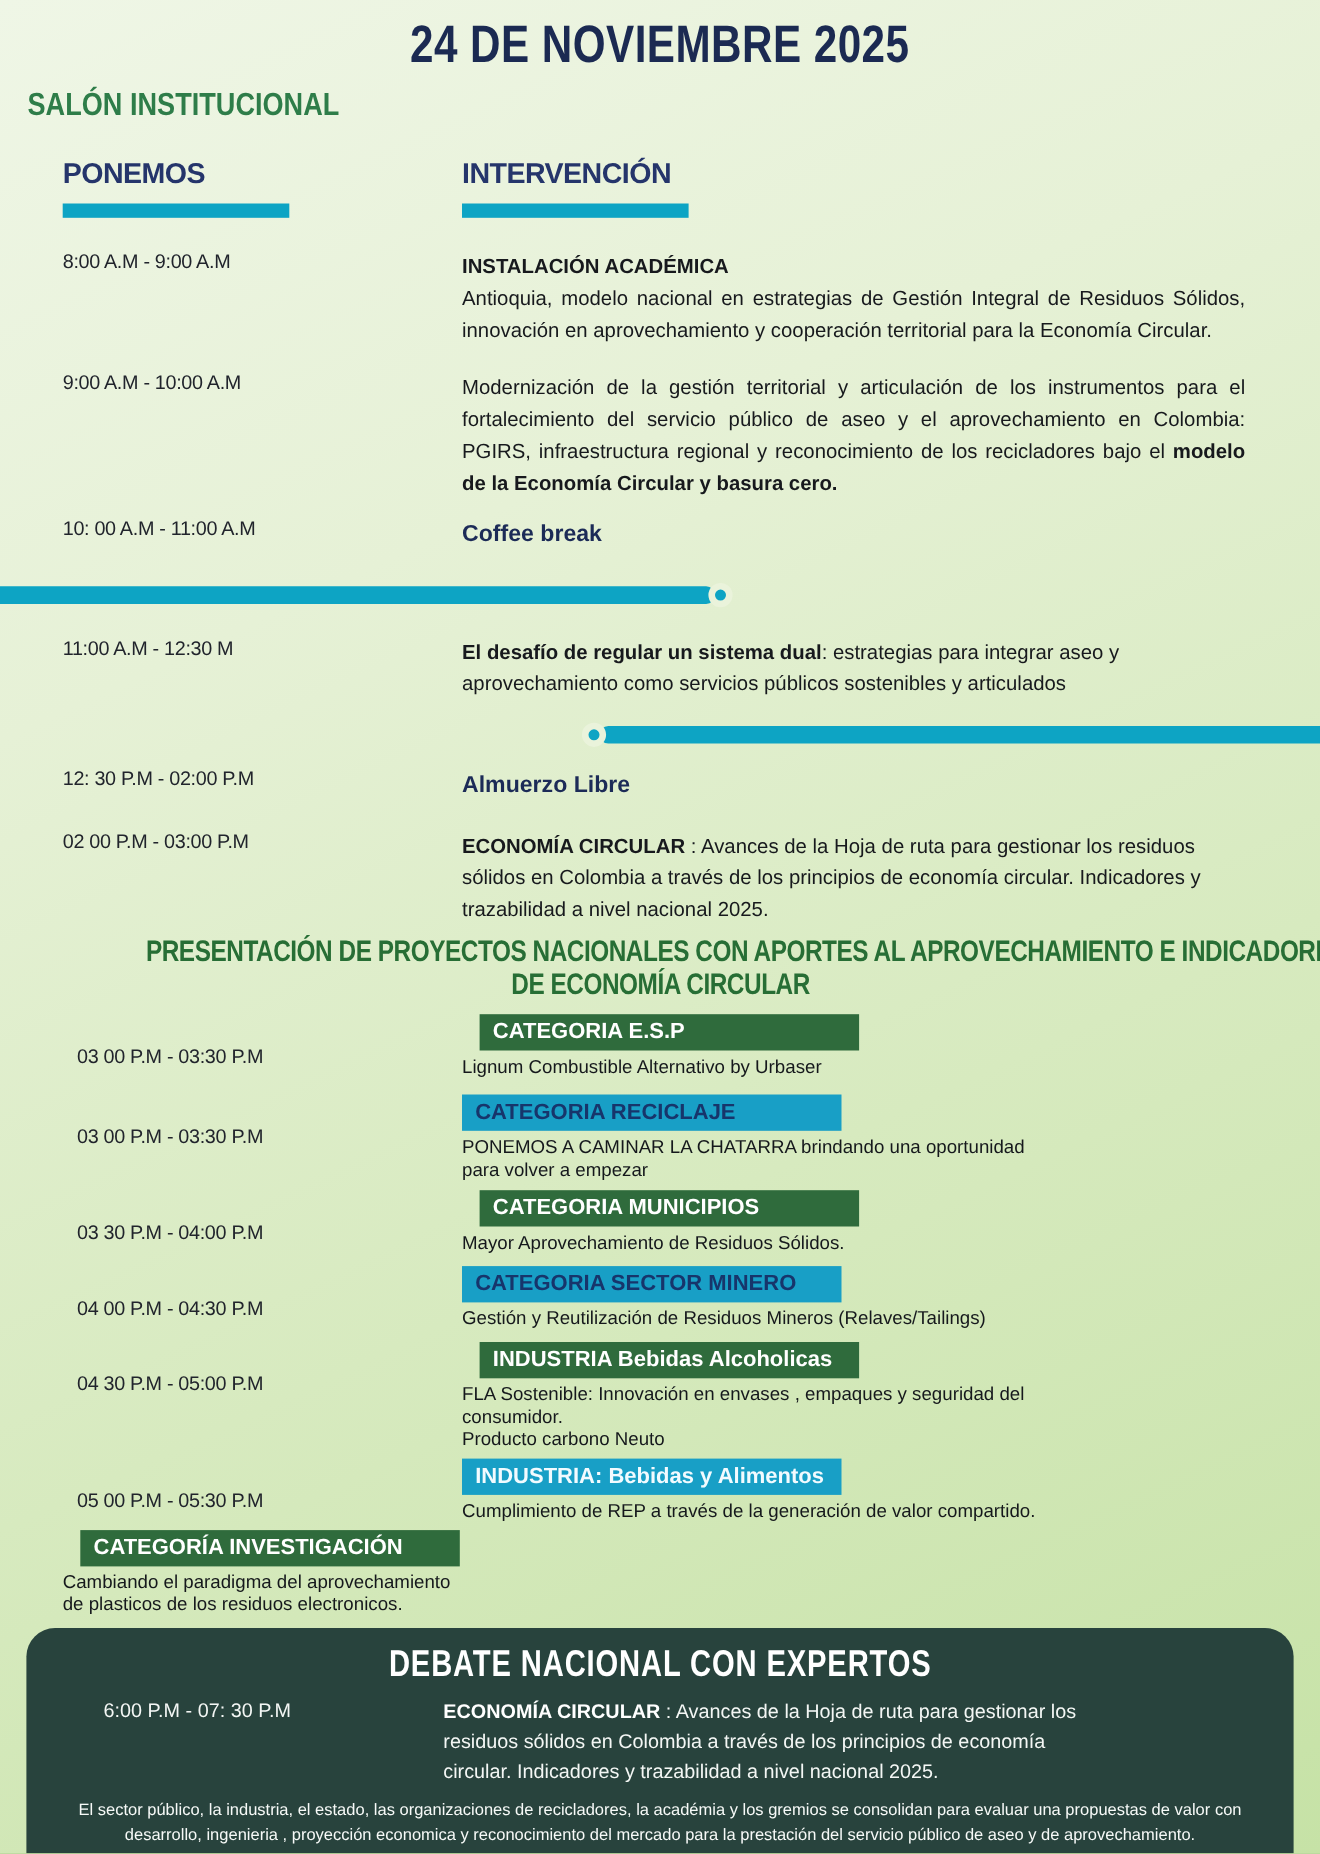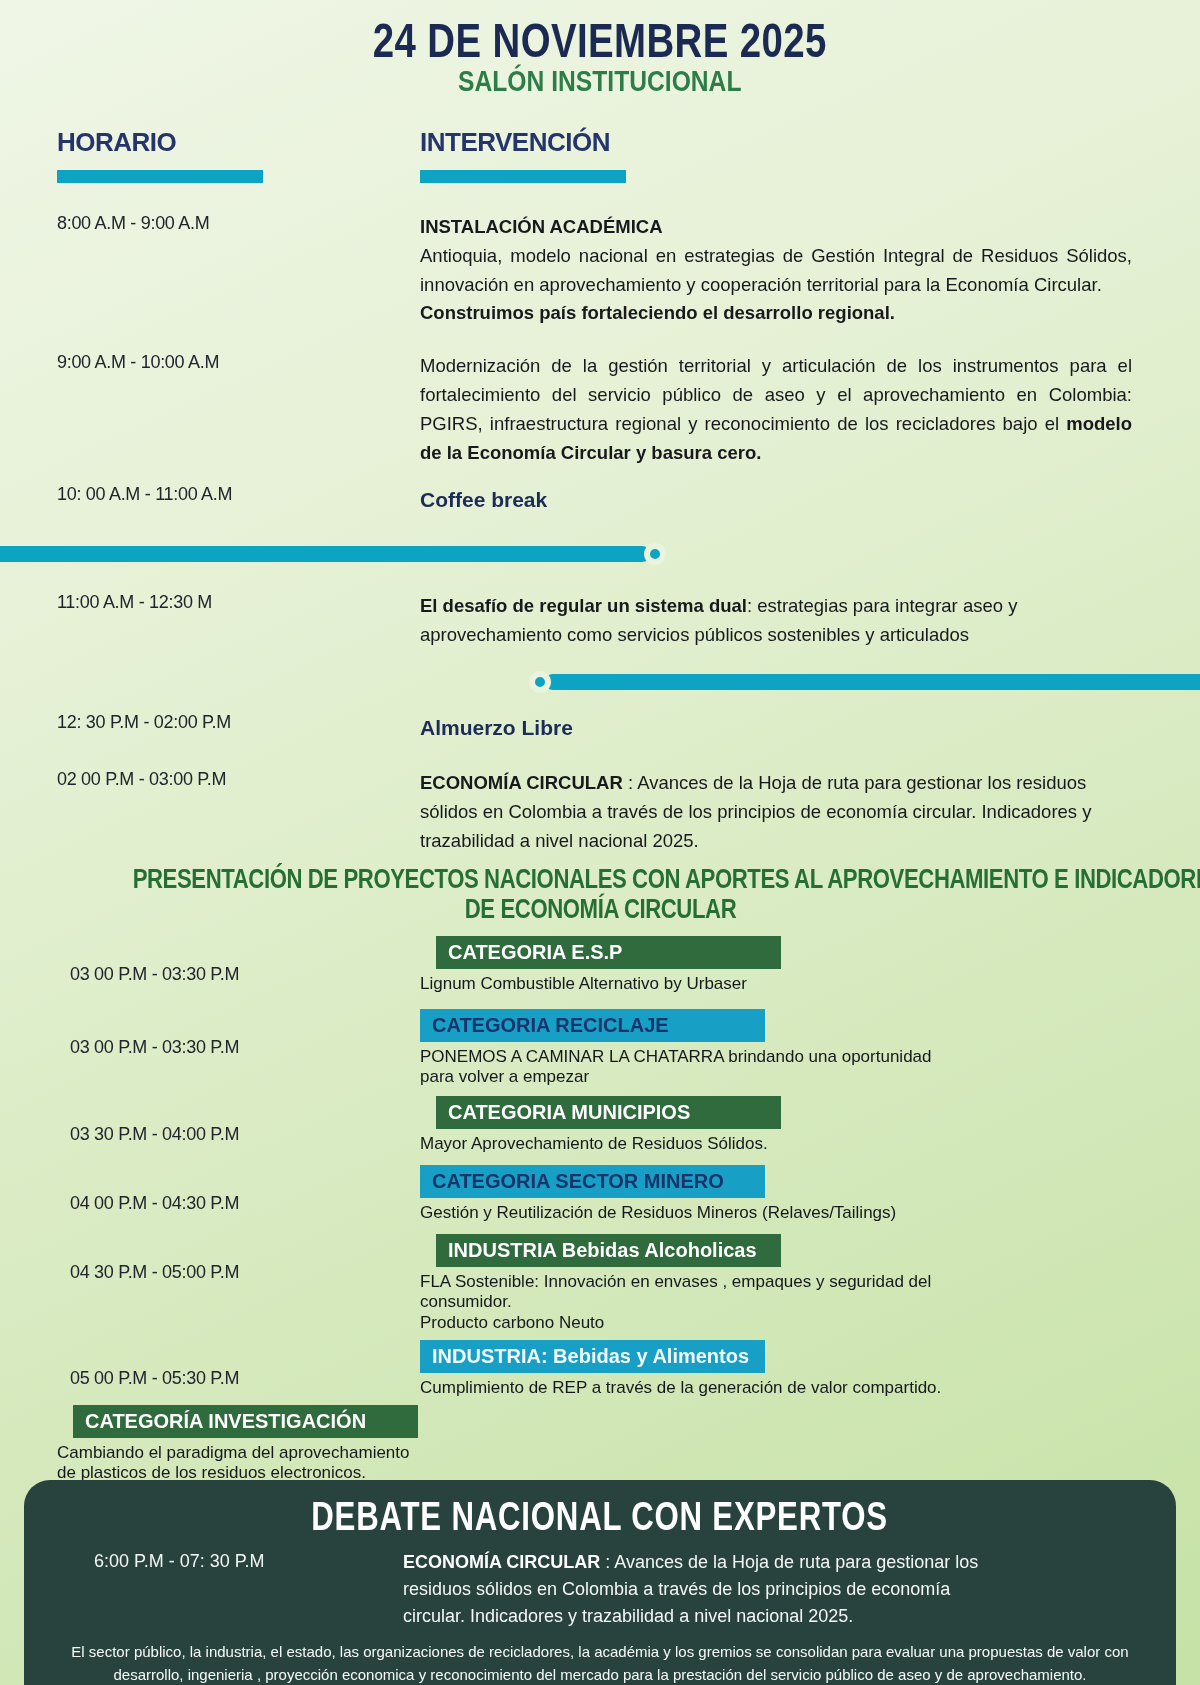--- a/index.html
+++ b/index.html
@@ -14,21 +14,21 @@
     color:#1e2228;
   }
   .cond { display:inline-block; transform:scaleX(0.8); transform-origin:center; white-space:nowrap; }
 
   .page-title {
     margin-top:16px; text-align:center;
     font-size:48px; line-height:1.05; font-weight:800;
     color:#1b2a52; letter-spacing:0.5px;
   }
   .page-subtitle {
-    text-align:center;
+    margin-top:15px; text-align:left;
     font-size:29px; line-height:1.05; font-weight:800;
     color:#2e7d49;
   }
 
   .cols { display:grid; grid-template-columns:363px 1fr; padding:0 50px 0 57px; }
   .col-head-row { margin-top:30px; }
   .col-head { font-size:26px; font-weight:800; color:#25356b; letter-spacing:-0.5px; }
   .head-bar { margin-top:12px; width:206px; height:13px; background:#0da4c4; }
 
   .row { margin-top:24px; }
@@ -65,52 +65,51 @@
   .badge.green { background:#2f6b3c; color:#ffffff;margin-left:16px; }
   .badge.teal-navy { background:#189fc6; color:#17356b; }
   .badge.teal-white { background:#189fc6; color:#f2fbff; }
   .proj-desc { margin-top:5px; font-size:17px; line-height:1.22; color:#15181c; max-width:540px; }
 
   .debate {
     position:absolute; left:24px; right:24px; bottom:0; height:205px;
     background:#28433d; border-radius:26px 26px 0 0;
     color:#eef3f0; padding:14px 40px 0 40px;
   }
-  .debate-title { text-align:center; font-size:40px; font-weight:800; color:#ffffff; letter-spacing:1px; }
+  .debate-title { text-align:center; font-size:34px; font-weight:800; color:#ffffff; letter-spacing:1px; }
   .debate-cols { display:grid; grid-template-columns:339px 1fr; margin-top:10px; }
   .debate-time { font-size:18px; color:#f4f7f5; padding-left:30px; padding-top:2px; }
   .debate-body { font-size:18px; line-height:1.5; max-width:600px; color:#f4f7f5; }
   .debate-body .b { font-weight:700; color:#ffffff; }
   .debate-note { margin-top:10px; text-align:center; font-size:15px; line-height:1.55; color:#f7faf8; }
 </style>
 </head>
 <body>
 
 <div class="page">
 
   <h1 class="page-title"><span class="cond">24 DE NOVIEMBRE 2025</span></h1>
   <h2 class="page-subtitle"><span class="cond" style="transform:scaleX(0.85)">SALÓN INSTITUCIONAL</span></h2>
 
   <div class="cols col-head-row">
     <div>
-      <div class="col-head">HORARIO</div>
+      <div class="col-head">PONEMOS</div>
       <div class="head-bar"></div>
     </div>
     <div>
       <div class="col-head">INTERVENCIÓN</div>
       <div class="head-bar"></div>
     </div>
   </div>
 
   <div class="cols row" style="margin-top:30px">
     <div class="time">8:00 A.M - 9:00 A.M</div>
     <div class="content just">
       <span class="b">INSTALACIÓN ACADÉMICA</span><br>
       <span>Antioquia, modelo nacional en estrategias de Gestión Integral de Residuos Sólidos, innovación en aprovechamiento y cooperación territorial para la Economía Circular.</span><br>
-      <span class="b">Construimos país fortaleciendo el desarrollo regional.</span>
     </div>
   </div>
 
   <div class="cols row">
     <div class="time">9:00 A.M - 10:00 A.M</div>
     <div class="content just">
       <span>Modernización de la gestión territorial  y articulación de los instrumentos para el fortalecimiento del servicio público de aseo y el aprovechamiento en Colombia: PGIRS, infraestructura regional y reconocimiento de los recicladores bajo el </span><span class="b">modelo de la Economía Circular y basura cero.</span>
     </div>
   </div>
 

